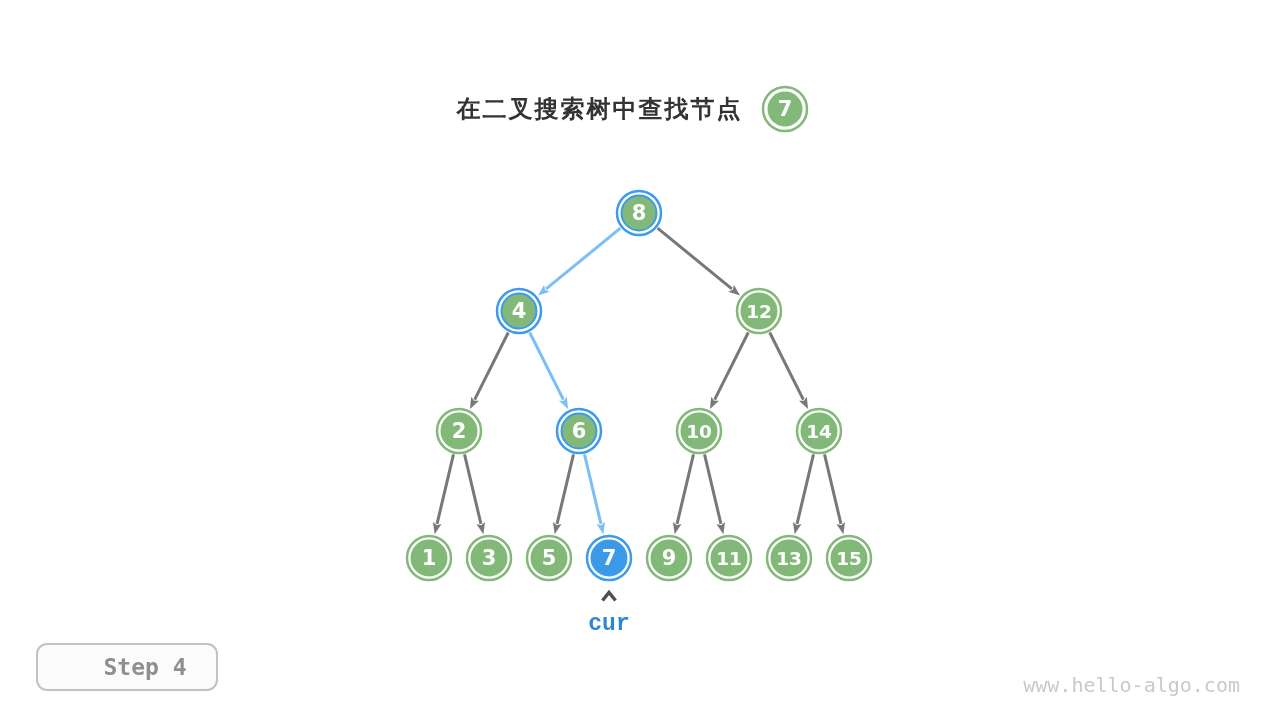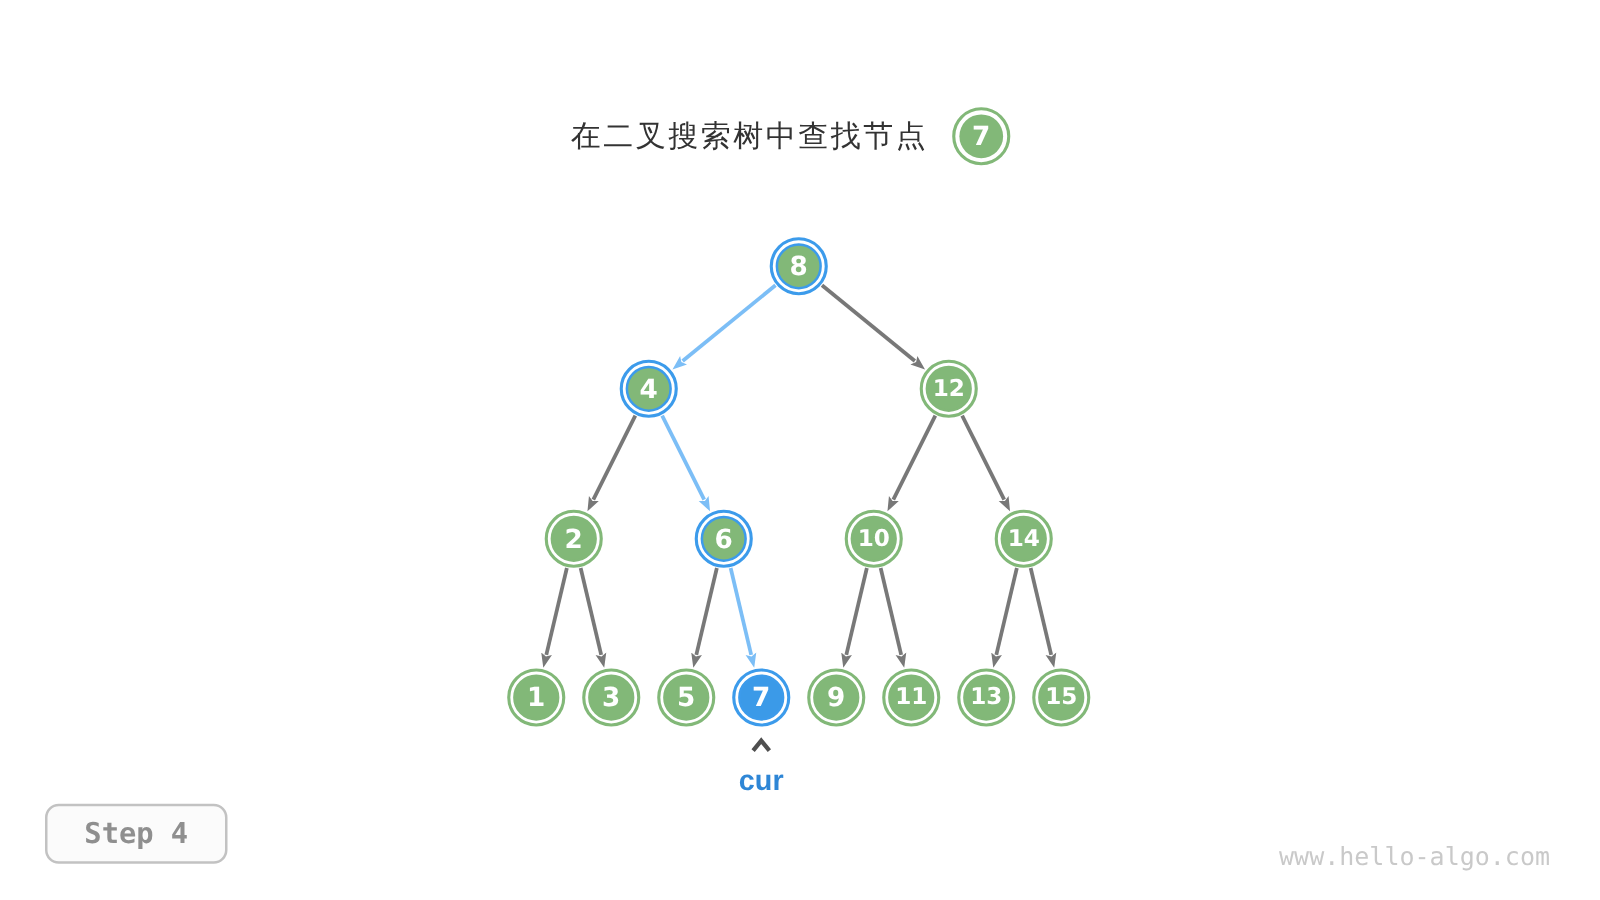--- a/index.html
+++ b/index.html
@@ -1,24 +1,24 @@
 <!DOCTYPE html>
 <html style="--node-green: #82b878; --node-blue-fill: #3b9ae8; --ring-blue: #3c9beb; --edge-gray: #787878; --edge-blue: #7cbef6; --cur-text: #2e86d6; --title-text: #333333; --step-text: #8f8f8f; --step-border: #c2c2c2; --watermark-text: #c9c9c9;"><head>
 <meta charset="utf-8">
 <style>
   html,body{margin:0;padding:0;}
   body{width:1280px;height:720px;background:#ffffff;position:relative;overflow:hidden;font-family:"Liberation Sans",sans-serif;}
   .title-row{position:absolute;top:84px;left:0;width:1280px;display:flex;justify-content:center;align-items:center;gap:17px;transform:translateX(-7px);}
-  .title-text{font-family:"DejaVu Sans",sans-serif;font-weight:normal;font-size:24px;color:var(--title-text);letter-spacing:2px;}
+  .title-text{font-family:"DejaVu Sans",sans-serif;font-weight:bold;font-size:24px;color:var(--title-text);letter-spacing:2px;}
   #tree-svg{position:absolute;left:0;top:0;}
   .edge-normal{stroke:var(--edge-gray);}
   .edge-highlight{stroke:var(--edge-blue);}
   .node-text{font-family:"DejaVu Sans",sans-serif;font-weight:bold;fill:#ffffff;}
-  .cur-label{position:absolute;left:549px;top:611px;width:120px;text-align:center;font-family:Liberation Sans, sans-serif;font-weight:bold;font-size:23px;color:var(--cur-text);}
-  .step-badge{position:absolute;left:36px;top:643px;width:142px;height:44px;border:2px solid var(--step-border);border-radius:11px;background:#fbfbfb;display:flex;align-items:center;justify-content:center;}
+  .cur-label{position:absolute;left:549px;top:611px;width:120px;text-align:center;font-family:Liberation Mono, monospace;font-weight:bold;font-size:23px;color:var(--cur-text);}
+  .step-badge{position:absolute;left:36px;top:643px;width:142px;height:44px;border:2px solid var(--step-border);border-radius:11px;background:#fbfbfb;display:flex;align-items:center;justify-content:center;padding-left:36px;}
   .step-text{font-family:"DejaVu Sans Mono",monospace;font-weight:bold;font-size:23px;color:var(--step-text);}
   .watermark{position:absolute;right:40px;bottom:23px;font-family:"DejaVu Sans Mono",monospace;font-size:20px;color:var(--watermark-text);}
 </style>
 </head>
 <body>
 
 <div class="title-row">
   <span class="title-text">在二叉搜索树中查找节点</span>
   <svg width="50" height="50" viewBox="0 0 50 50">
     <circle cx="25" cy="25" r="17.5" fill="#82b878"></circle>

